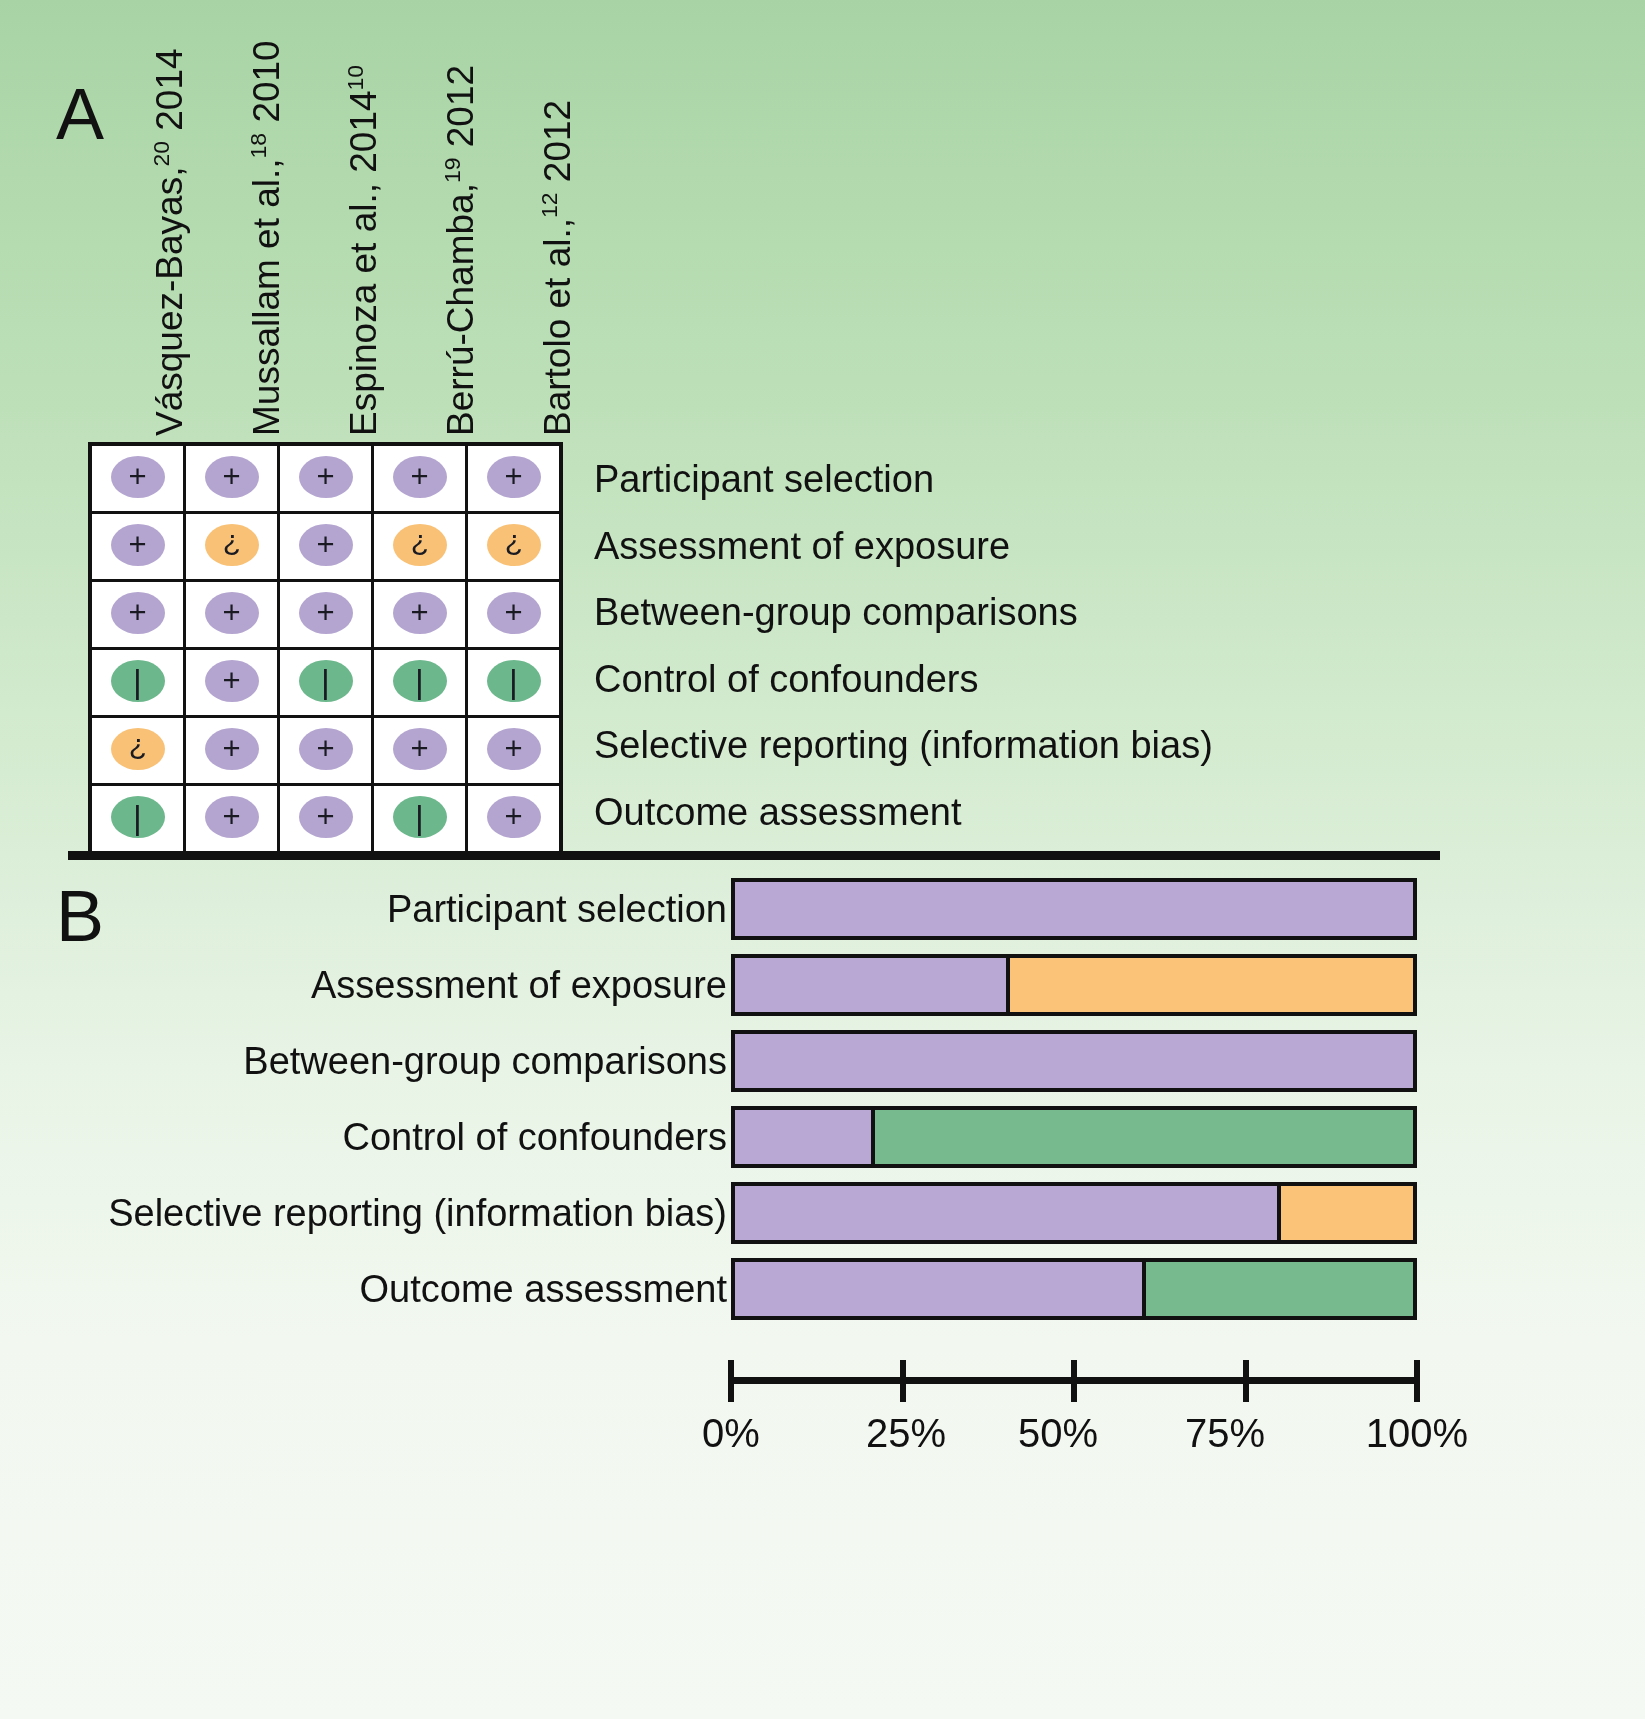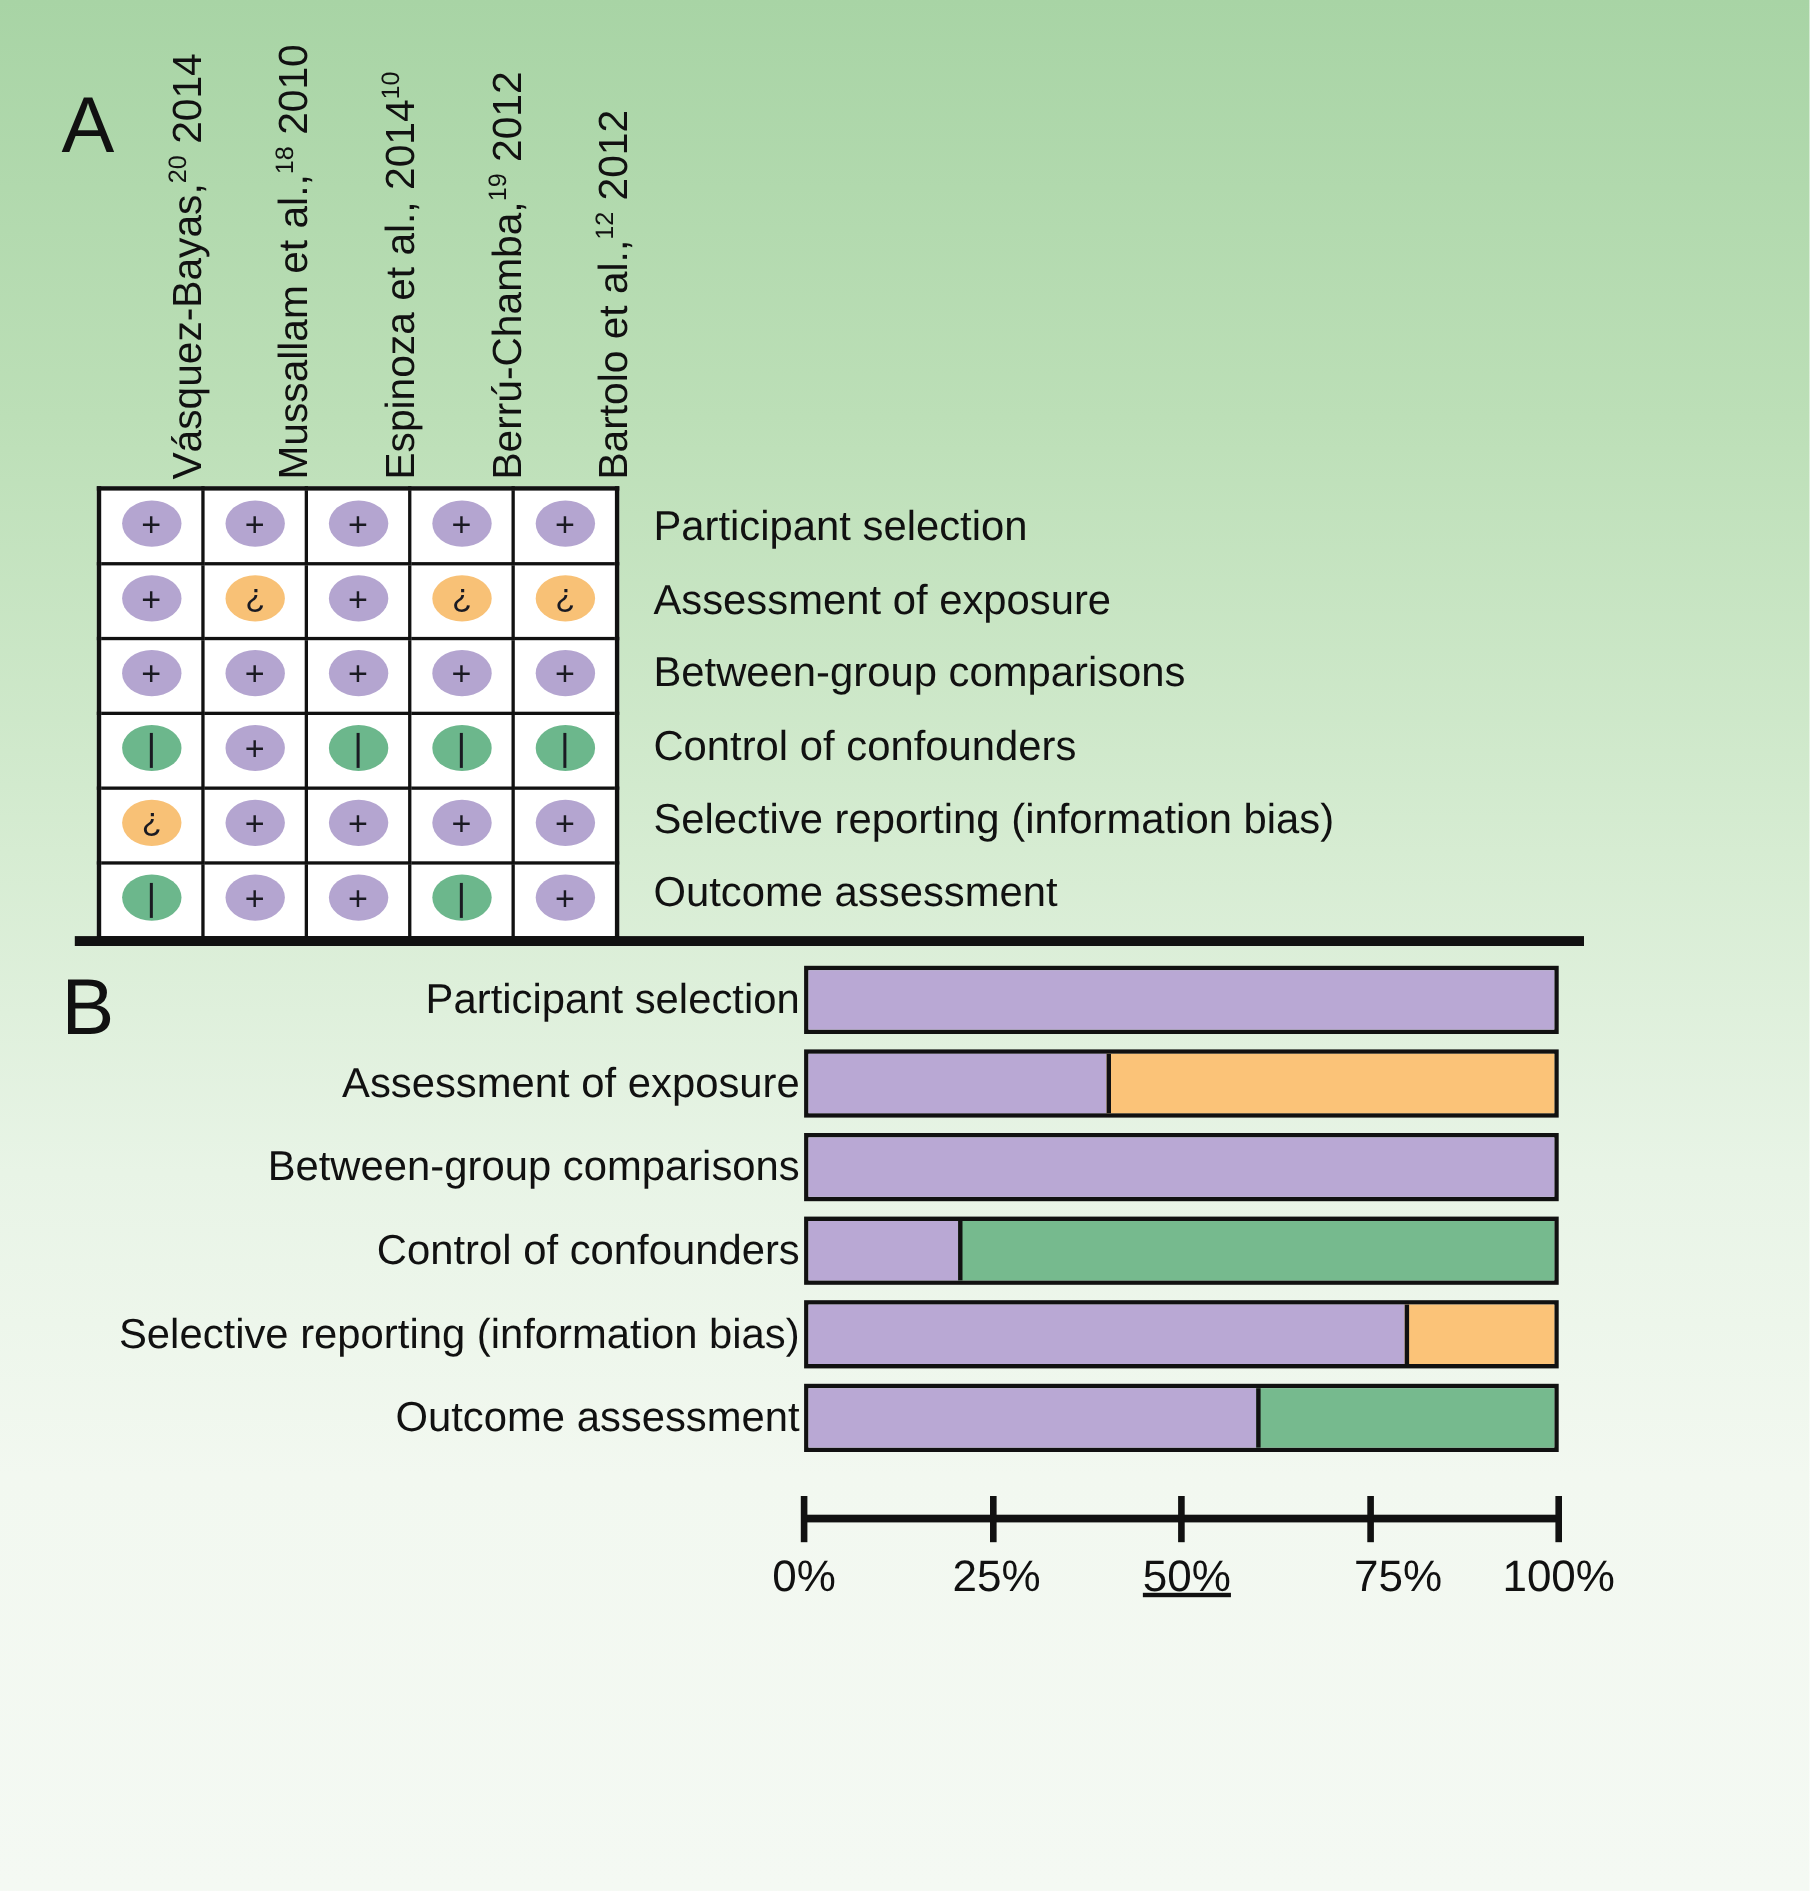--- a/index.html
+++ b/index.html
@@ -220,21 +220,21 @@
     </div>
 
   <div id="axis">
     <div id="axis-line"></div>
     <div id="ticks">
         <div class="tick" style="left: -3px;"></div>
         <div class="ticklabel" style="left: 0px;">0%</div>
         <div class="tick" style="left: 168.5px;"></div>
         <div class="ticklabel" style="left: 175px;">25%</div>
         <div class="tick" style="left: 340px;"></div>
-        <div class="ticklabel" style="left: 348px; text-decoration: underline;">50%</div>
+        <div class="ticklabel" style="left: 327px;">50%</div>
         <div class="tick" style="left: 511.5px;"></div>
-        <div class="ticklabel" style="left: 540px;">75%</div>
+        <div class="ticklabel" style="left: 494px;">75%</div>
         <div class="tick" style="left: 683px;"></div>
         <div class="ticklabel" style="left: 686px;">100%</div>
       </div>
   </div>
 
 </div>
 
 </body></html>

